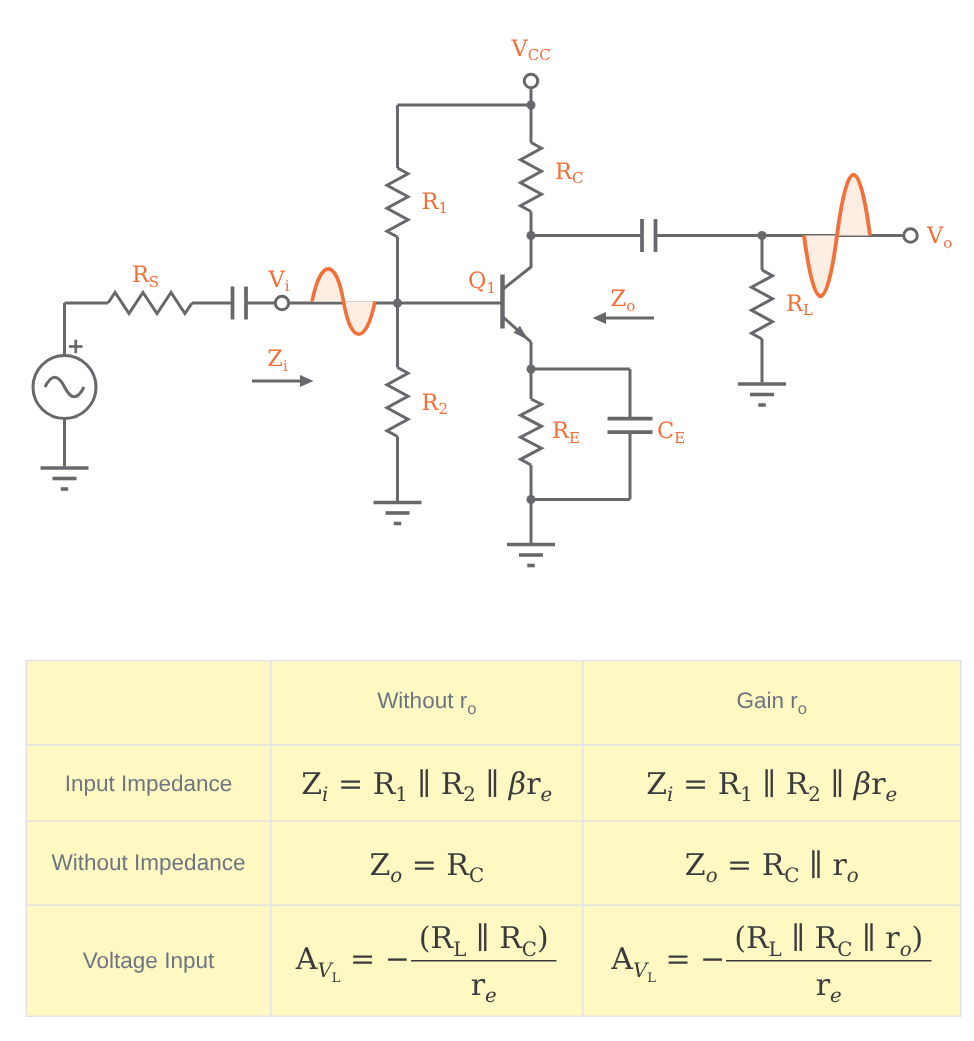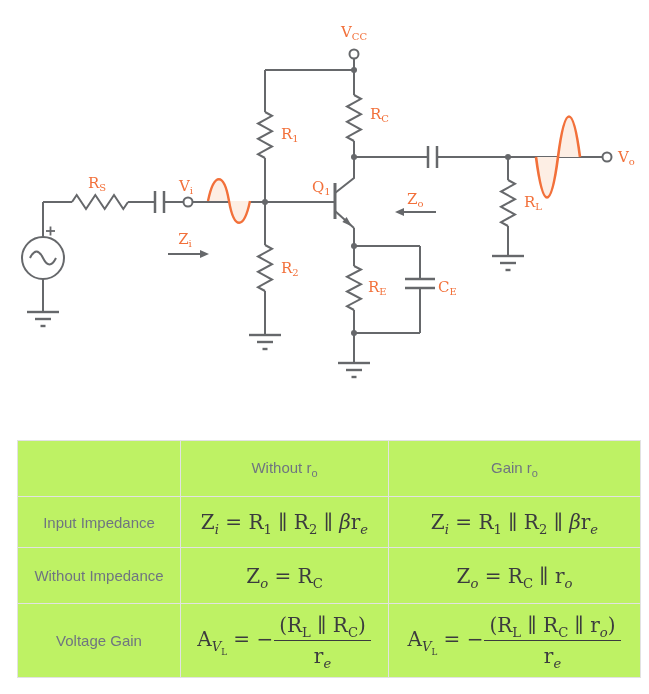--- a/index.html
+++ b/index.html
@@ -3,21 +3,21 @@
 <meta charset="utf-8">
 <style>
   html,body{margin:0;padding:0;background:#fff;}
   body{width:649px;height:694px;position:relative;overflow:hidden;
        font-family:"Liberation Sans","DejaVu Sans",sans-serif;}
   #schematic{position:absolute;left:0;top:0;}
   svg text{font-family:"DejaVu Serif","Liberation Serif",serif;font-size:15px;}
   svg .sub{font-size:10px;}
   
   table.spec{position:absolute;left:17px;top:440px;border-collapse:collapse;table-layout:fixed;}
-  table.spec td,table.spec th{border:1px solid #e2e2e2;background:#bef264;text-align:center;
+  table.spec td,table.spec th{border:1px solid #e2e2e2;background:#fef9c3;text-align:center;
        vertical-align:middle;padding:0;font-weight:normal;}
   .hdr{font-size:15px;color:#6f7580;}
   .hdr sub{font-size:11px;}
   .rowlabel{font-size:15px;color:#6f7580;margin-top:48px;}
   .formula{font-family:"DejaVu Serif","Liberation Serif",serif;font-size:20px;color:#3b3b3e;}
   .formula sub{font-size:66%;line-height:0;}
   .formula .it{font-style:italic;}
   .frac{display:inline-block;vertical-align:middle;text-align:center;margin:0 1px;}
   .frac .num{display:block;border-bottom:1.5px solid #3b3b3e;padding:0 5px 3px;}
   .frac .den{display:block;padding-top:3px;}
@@ -178,18 +178,18 @@
     <td class="rowlabel">Input Impedance</td>
     <td class="formula"><span>Z</span><sub class="it">i</sub><span> = R</span><sub>1</sub><span> ∥ R</span><sub>2</sub><span> ∥ </span><span class="it">β</span><span>r</span><sub class="it">e</sub></td>
     <td class="formula"><span>Z</span><sub class="it">i</sub><span> = R</span><sub>1</sub><span> ∥ R</span><sub>2</sub><span> ∥ </span><span class="it">β</span><span>r</span><sub class="it">e</sub></td>
   </tr>
   <tr style="height:56px">
     <td class="rowlabel">Without Impedance</td>
     <td class="formula"><span>Z</span><sub class="it">o</sub><span> = R</span><sub>C</sub></td>
     <td class="formula"><span>Z</span><sub class="it">o</sub><span> = R</span><sub>C</sub><span> ∥ r</span><sub class="it">o</sub></td>
   </tr>
   <tr style="height:74px">
-    <td class="rowlabel">Voltage Gain</td>
+    <td class="rowlabel">Voltage Input</td>
     <td class="formula"><span>A</span><sub><span class="it">V</span><sub>L</sub></sub><span> = −</span><span class="frac"><span class="num"><span>(R</span><sub>L</sub><span> ∥ R</span><sub>C</sub><span>)</span></span><span class="den"><span>r</span><sub class="it">e</sub></span></span></td>
     <td class="formula"><span>A</span><sub><span class="it">V</span><sub>L</sub></sub><span> = −</span><span class="frac"><span class="num"><span>(R</span><sub>L</sub><span> ∥ R</span><sub>C</sub><span> ∥ r</span><sub class="it">o</sub><span>)</span></span><span class="den"><span>r</span><sub class="it">e</sub></span></span></td>
   </tr>
 </tbody>
   </table>
 
 </body></html>

